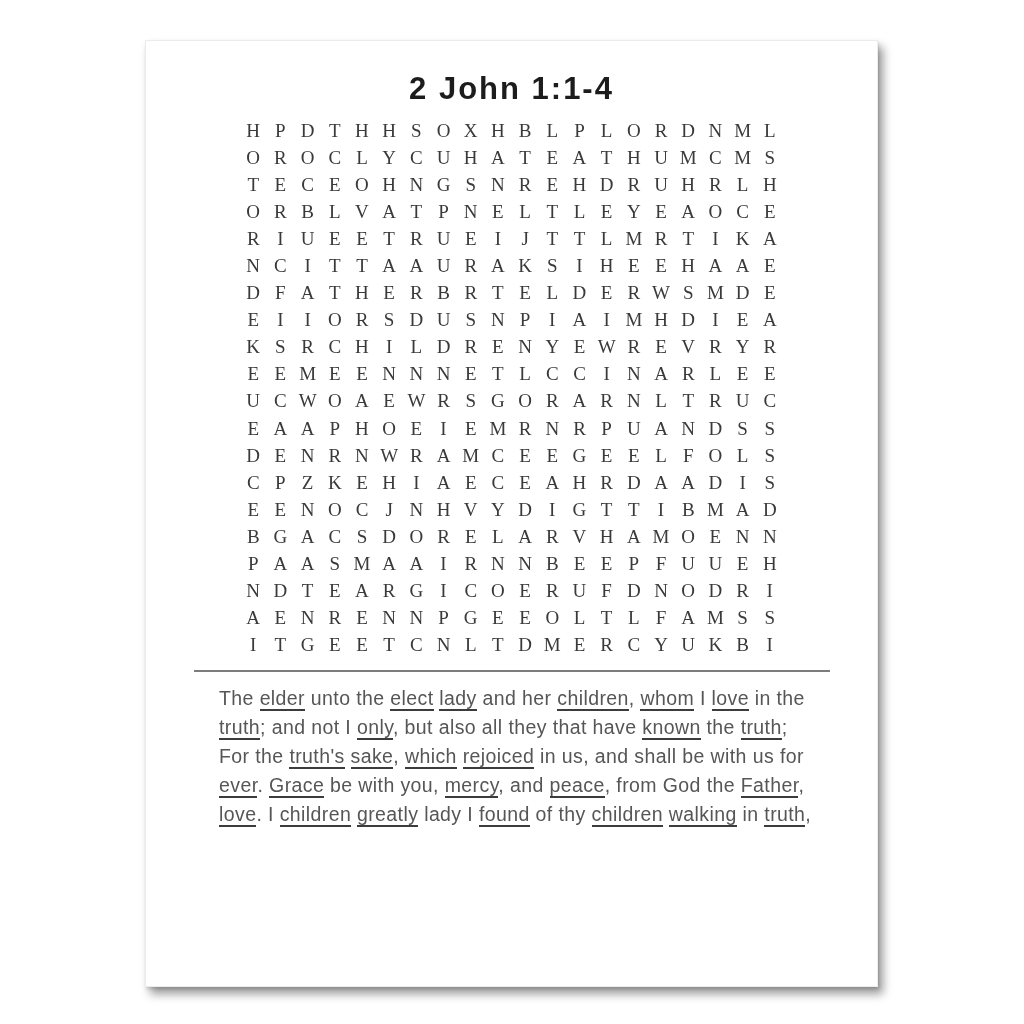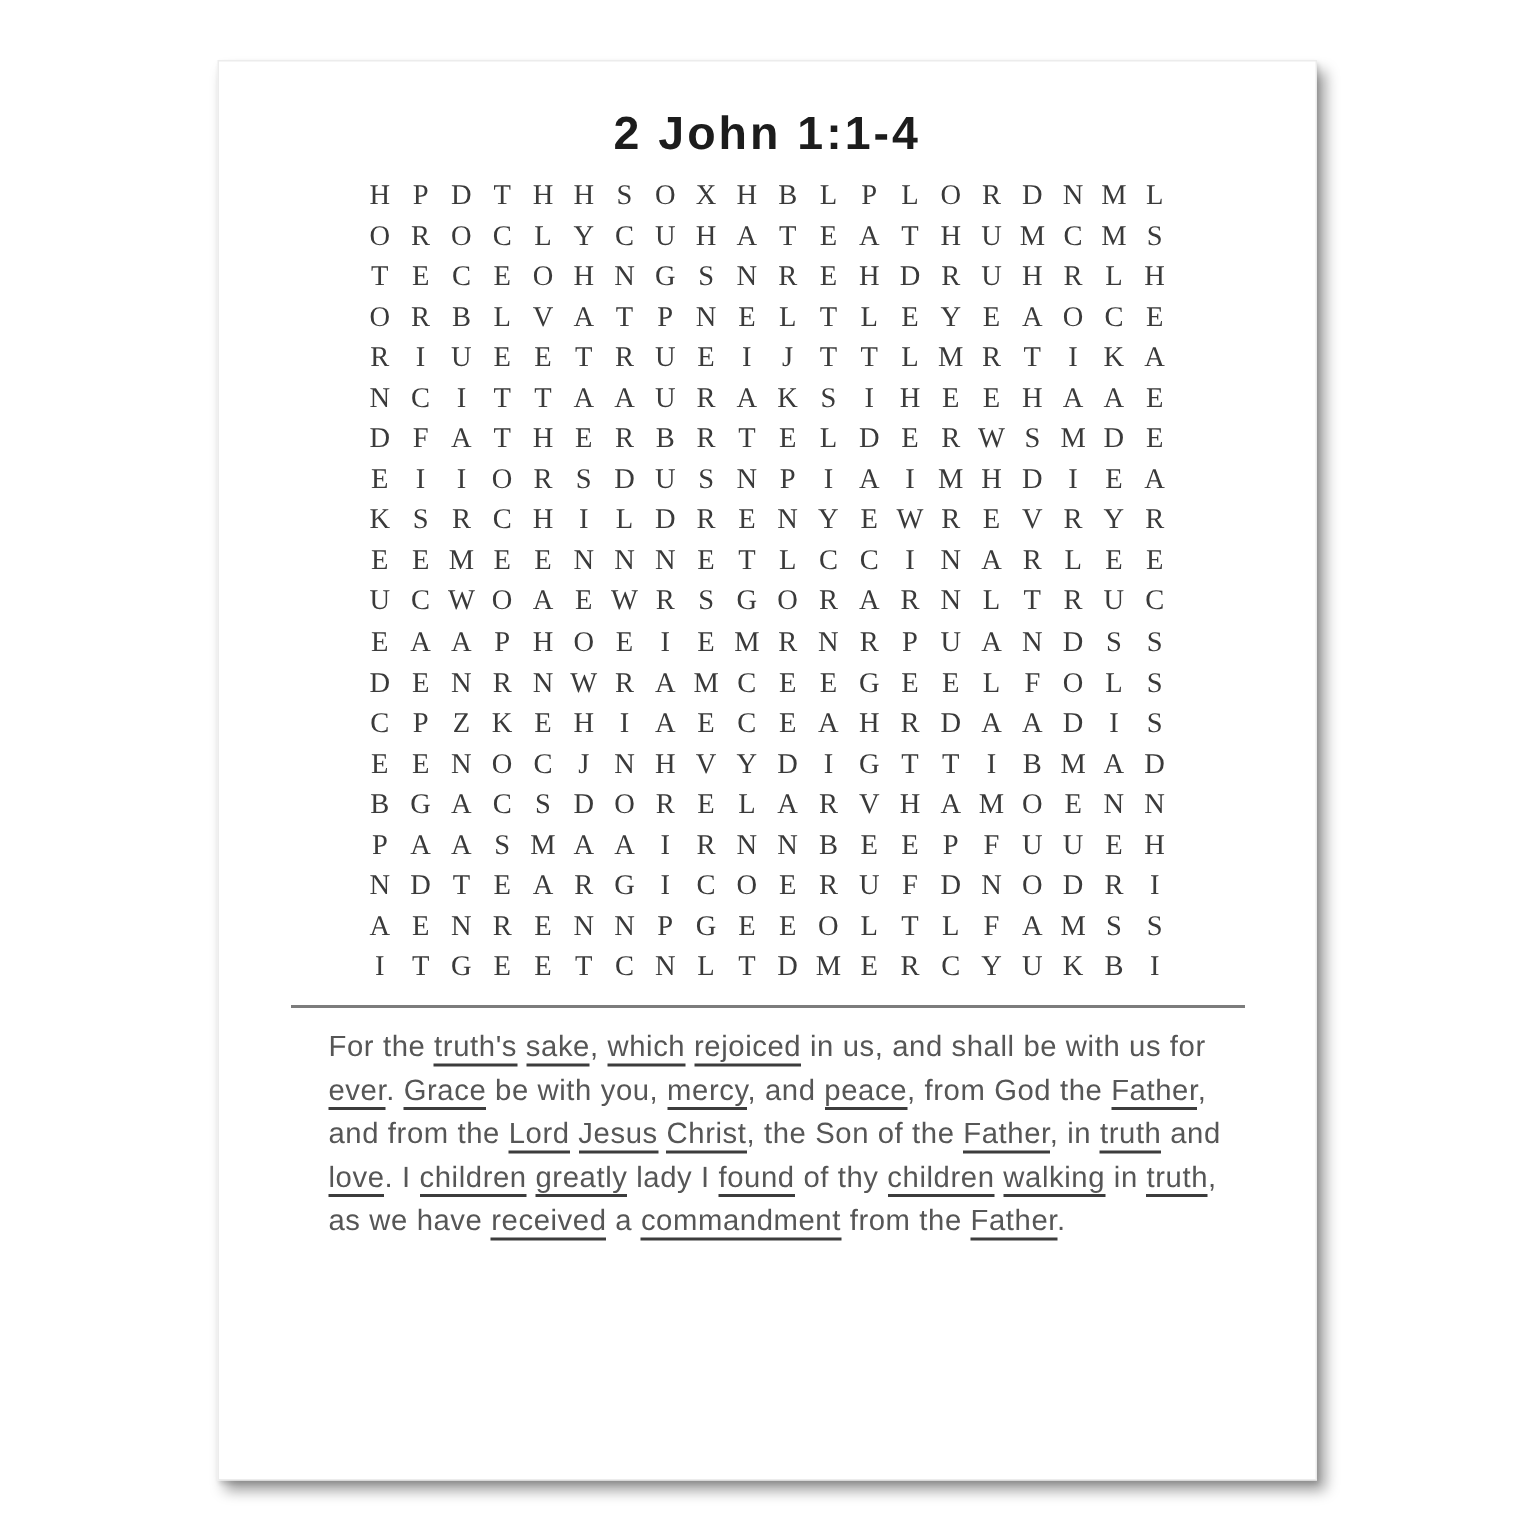--- a/index.html
+++ b/index.html
@@ -523,20 +523,20 @@
           <span class="cell">U</span>
           <span class="cell">K</span>
           <span class="cell">B</span>
           <span class="cell">I</span>
         </div>
       </div>
 
     <div class="divider"></div>
 
     <div class="passage">
+        <div class="p-line"><span>The </span><span class="u">elder</span><span> unto the </span><span class="u">elect</span><span> </span><span class="u">lady</span><span> and her </span><span class="u">children</span><span>, </span><span class="u">whom</span><span> I </span><span class="u">love</span><span> in the</span></div>
+        <div class="p-line"><span class="u">truth</span><span>; and not I </span><span class="u">only</span><span>, but also all they that have </span><span class="u">known</span><span> the </span><span class="u">truth</span><span>;</span></div>
         <div class="p-line"><span>For the </span><span class="u">truth's</span><span> </span><span class="u">sake</span><span>, </span><span class="u">which</span><span> </span><span class="u">rejoiced</span><span> in us, and shall be with us for</span></div>
         <div class="p-line"><span class="u">ever</span><span>. </span><span class="u">Grace</span><span> be with you, </span><span class="u">mercy</span><span>, and </span><span class="u">peace</span><span>, from God the </span><span class="u">Father</span><span>,</span></div>
-        <div class="p-line"><span>and from the </span><span class="u">Lord</span><span> </span><span class="u">Jesus</span><span> </span><span class="u">Christ</span><span>, the Son of the </span><span class="u">Father</span><span>, in </span><span class="u">truth</span><span> and</span></div>
         <div class="p-line"><span class="u">love</span><span>. I </span><span class="u">children</span><span> </span><span class="u">greatly</span><span> lady I </span><span class="u">found</span><span> of thy </span><span class="u">children</span><span> </span><span class="u">walking</span><span> in </span><span class="u">truth</span><span>,</span></div>
-        <div class="p-line"><span>as we have </span><span class="u">received</span><span> a </span><span class="u">commandment</span><span> from the </span><span class="u">Father</span><span>.</span></div>
       </div>
   </div>
 </div>
 
 </body></html>

